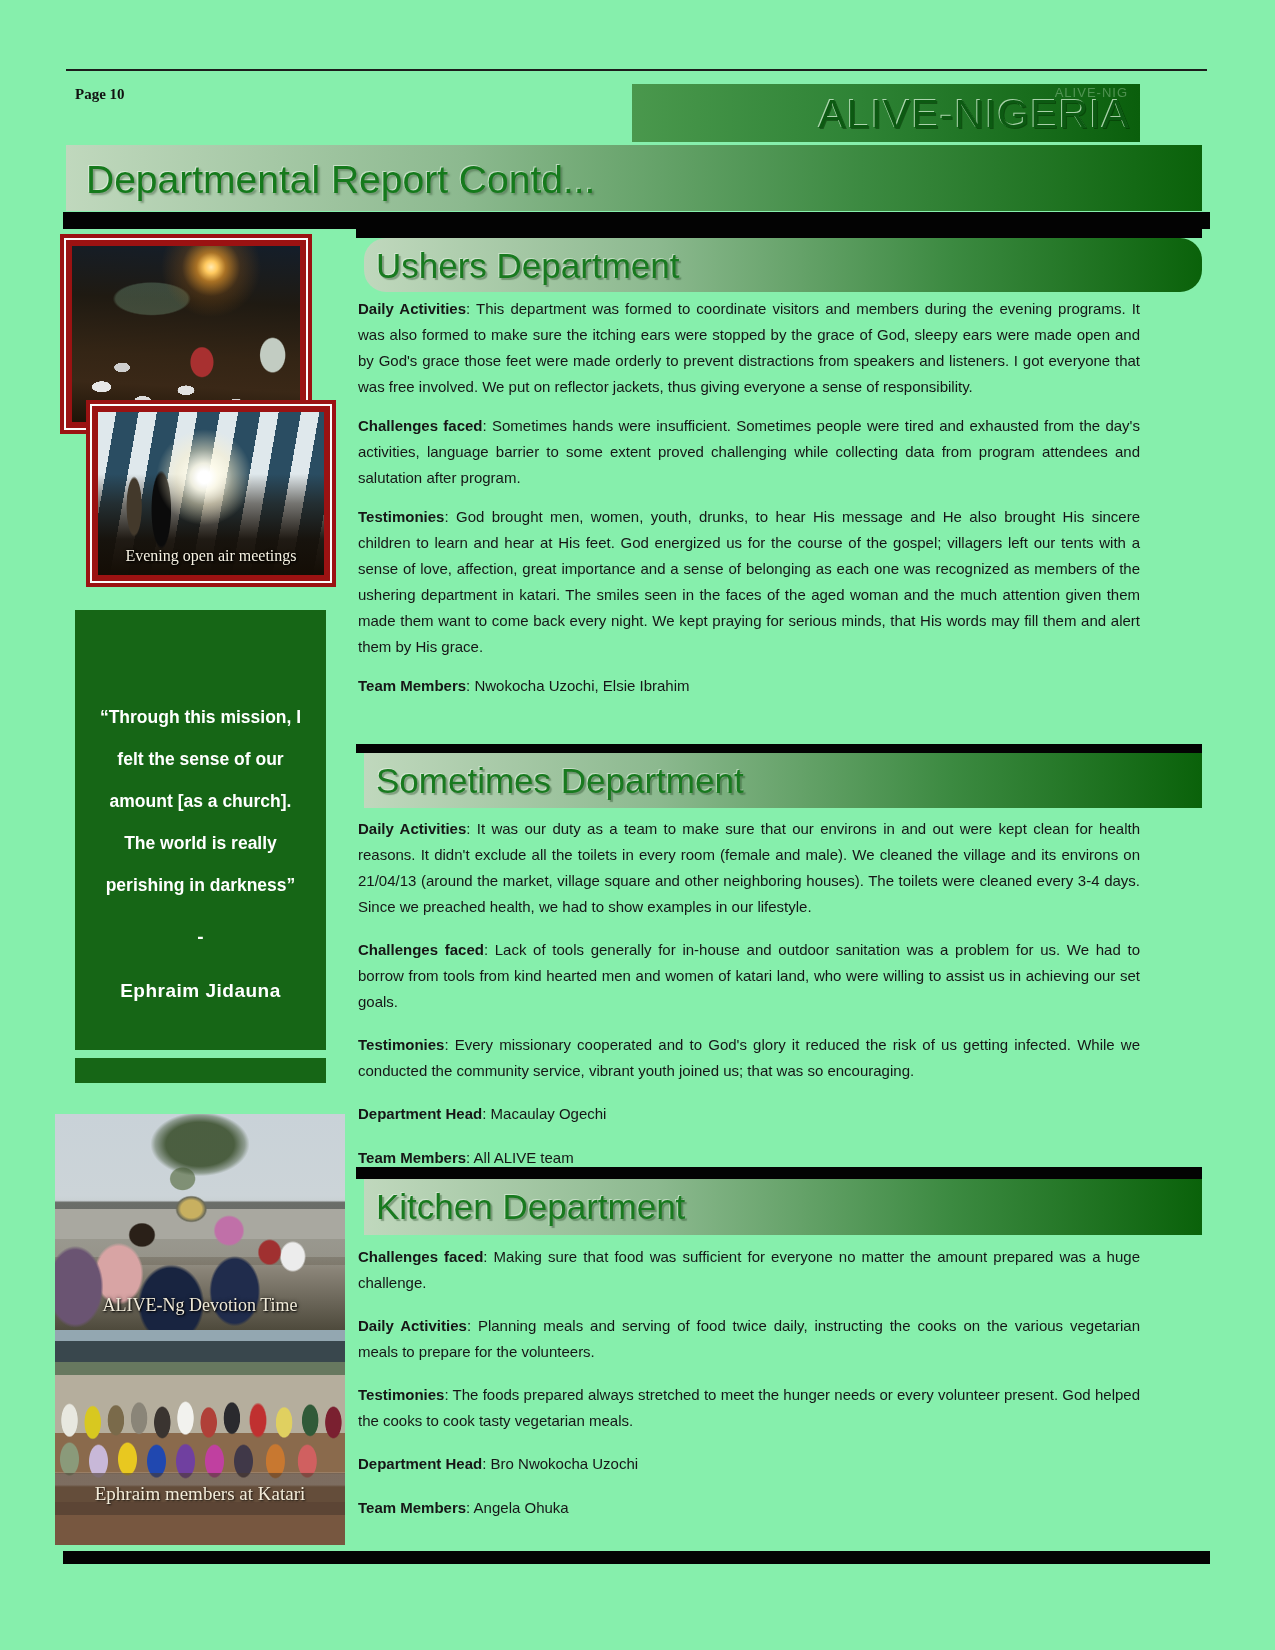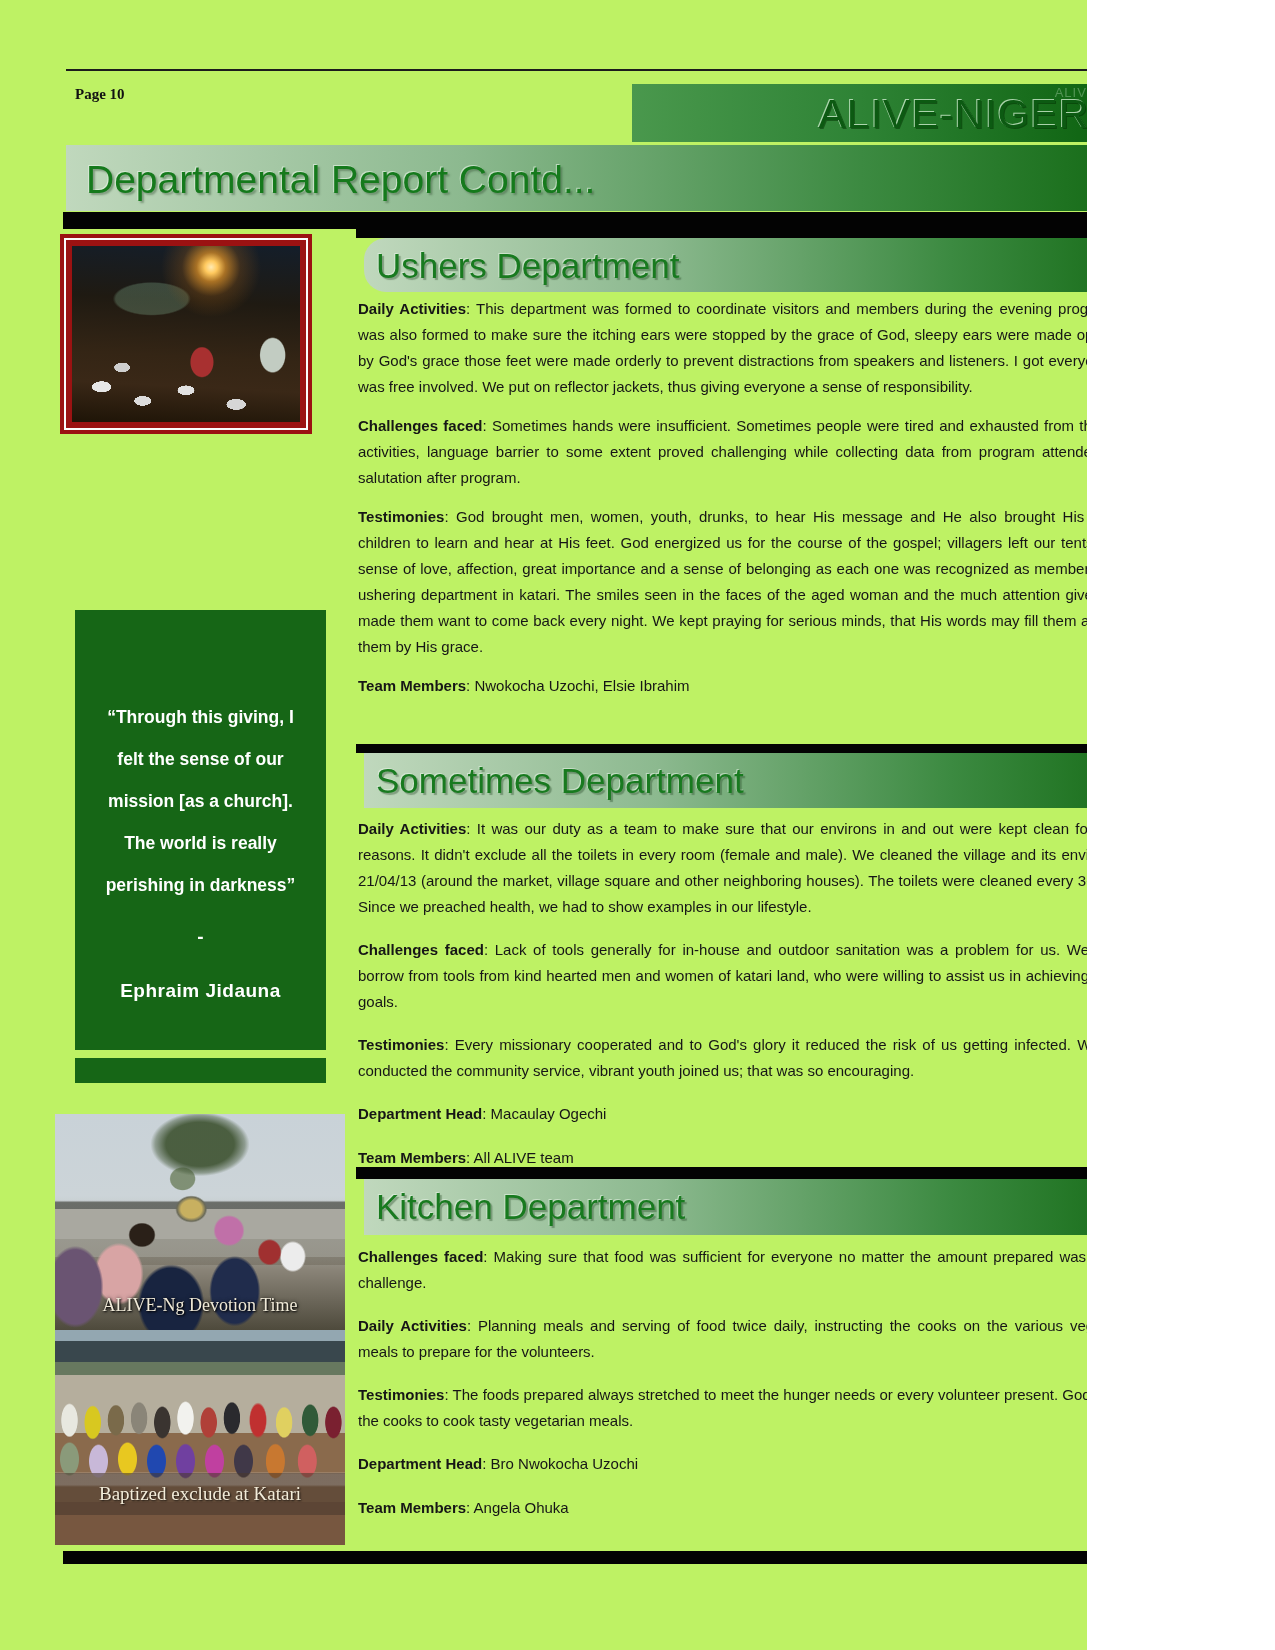--- a/index.html
+++ b/index.html
@@ -1,16 +1,16 @@
 <!DOCTYPE html>
 <html><head>
 <meta charset="utf-8">
 <style>
   html,body { margin:0; padding:0; background:#ffffff; }
-  .page { position:relative; width:1087px; height:1650px; background:#bef264;
+  .page { position:relative; width:1275px; height:1650px; background:#86efac;
           font-family:"Liberation Sans", sans-serif; overflow:hidden; }
 
   
   .top-rule { position:absolute; left:66px; top:69px; width:1141px; height:2px; background:#1c1c1c; }
   .page-num { position:absolute; left:75px; top:86px; font-family:"Liberation Serif", serif;
               font-size:15px; font-weight:700; color:#111; }
   .brand-box { position:absolute; left:632px; top:84px; width:508px; height:58px;
                background:linear-gradient(90deg,#4a984d 0%,#2e8335 45%,#0a5f0c 100%); }
   .brand-ghost { position:absolute; top:1px; right:12px; font-size:13px; letter-spacing:1px;
                  color:rgba(185,220,185,0.38); }
@@ -156,34 +156,41 @@
     <div class="main-banner-text">Departmental Report Contd...</div>
   </div>
   <div class="bar main-black-bar"></div>
 
   <div class="photo-frame photo1-frame">
     <div class="photo-frame-inner">
       <div class="photo photo1"></div>
     </div>
   </div>
 
+  <div class="photo-frame photo2-frame">
+    <div class="photo-frame-inner">
+      <div class="photo photo2">
+        <div class="photo-caption">Evening open air meetings</div>
+      </div>
+    </div>
+  </div>
 
   <div class="quote-box">
-    <div class="quote-text">“Through this giving, I felt the sense of our mission [as a church]. The world is really perishing in darkness”</div>
+    <div class="quote-text">“Through this mission, I felt the sense of our amount [as a church]. The world is really perishing in darkness”</div>
     <div class="quote-dash">-</div>
     <div class="quote-author">Ephraim Jidauna</div>
   </div>
   <div class="quote-footer"></div>
 
   <div class="photo photo3">
     <div class="caption3">ALIVE-Ng Devotion Time</div>
   </div>
 
   <div class="photo photo4">
-    <div class="caption-band">Baptized exclude at Katari</div>
+    <div class="caption-band">Ephraim members at Katari</div>
   </div>
 
   <div class="sec-black sb-u"></div>
   <div class="sec-banner banner-u">
     <div class="sec-title">Ushers Department</div>
   </div>
   <div class="sec-body body-u">
     <p class="para"><span class="plabel">Daily Activities</span><span>: This department was formed to coordinate visitors and members during the evening programs. It was also formed to make sure the itching ears were stopped by the grace of God, sleepy ears were made open and by God's grace those feet were made orderly to prevent distractions from speakers and listeners. I got everyone that was free involved. We put on reflector jackets, thus giving everyone a sense of responsibility.</span></p>
     <p class="para"><span class="plabel">Challenges faced</span><span>: Sometimes hands were insufficient. Sometimes people were tired and exhausted from the day's activities, language barrier to some extent proved challenging while collecting data from program attendees and salutation after program.</span></p>
     <p class="para"><span class="plabel">Testimonies</span><span>: God brought men, women, youth, drunks, to hear His message and He also brought His sincere children to learn and hear at His feet. God energized us for the course of the gospel; villagers left our tents with a sense of love, affection, great importance and a sense of belonging as each one was recognized as members of the ushering department in katari. The smiles seen in the faces of the aged woman and the much attention given them made them want to come back every night. We kept praying for serious minds, that His words may fill them and alert them by His grace.</span></p>

